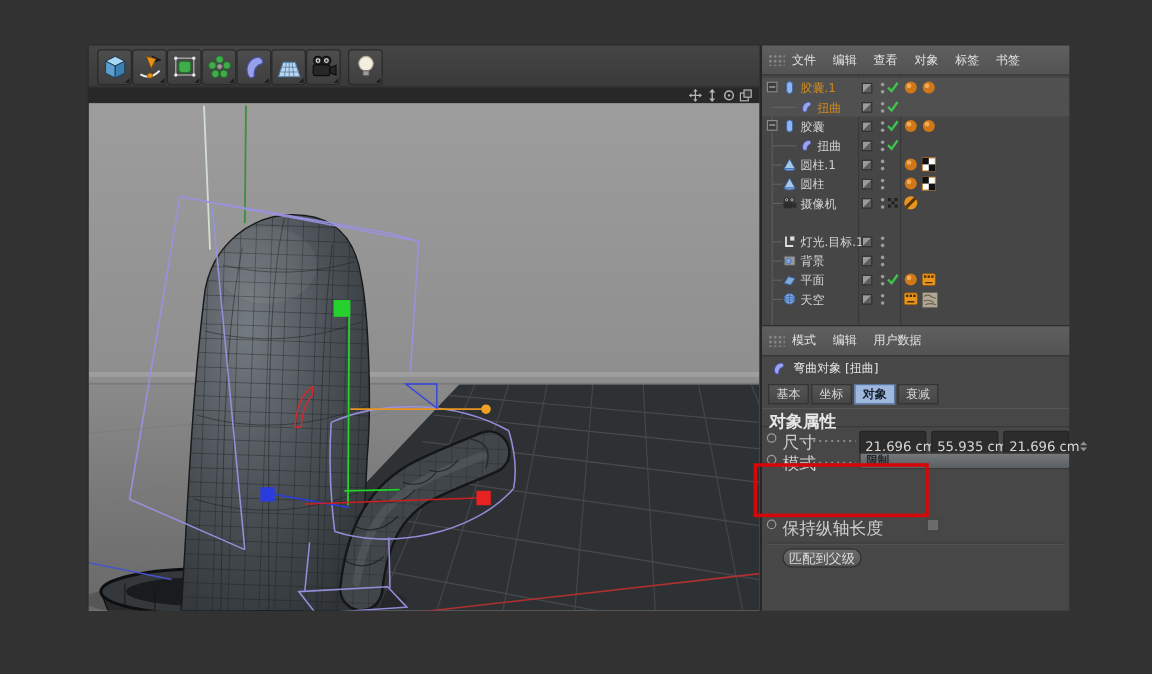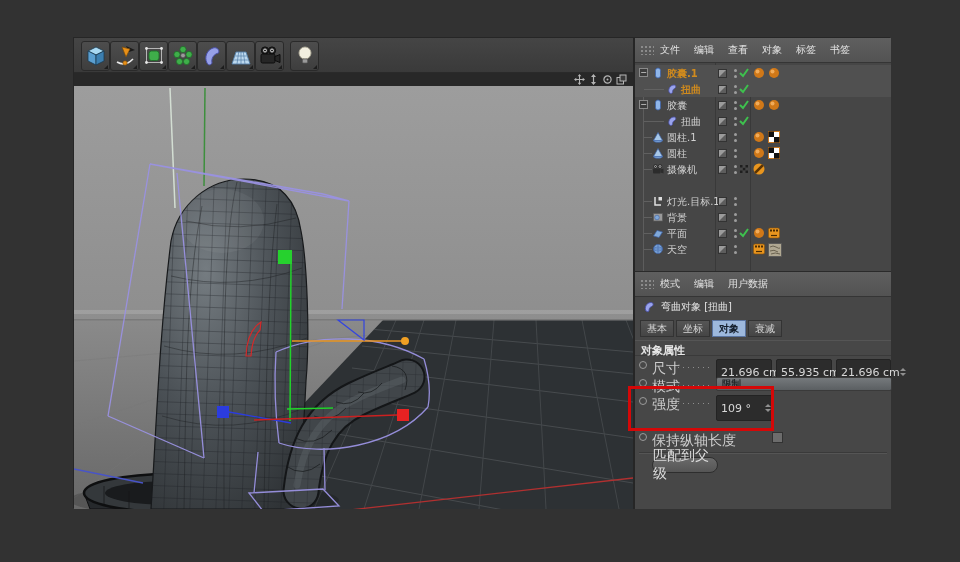--- a/index.html
+++ b/index.html
@@ -23,50 +23,50 @@
   .mitem{font-size:10px;color:#e2e2e2;margin-right:14px;white-space:nowrap;}
   #tree{position:absolute;left:0;top:25px;right:0;bottom:0;background:#464646;overflow:hidden;}
   .colline{position:absolute;top:0;bottom:0;width:1px;background:#393939;}
   #vline{position:absolute;left:8px;top:2px;height:210px;width:1px;background:#666;opacity:.7;}
   .trow{position:absolute;left:0;right:0;height:16px;}
   .trow.sel{background:#505050;}
   .stub{position:absolute;left:9px;top:8px;height:1px;background:#666;opacity:.8;}
   .ebox{position:absolute;left:4px;top:3px;width:9px;height:9px;background:#3c3c3c;border:1px solid #8a8a8a;color:#ddd;font-size:8px;line-height:7px;text-align:center;}
   .oicon{position:absolute;top:2px;width:12px;height:12px;}
   .tlabel{position:absolute;top:2px;font-size:10px;color:#d2d2d2;white-space:nowrap;}
-  .tlabel.orange{color:#cf8a1e;font-weight:bold;}
+  .tlabel.orange{color:#cf8a1e;font-weight:normal;}
   .chip{position:absolute;left:83px;top:4px;width:9px;height:9px;border:1px solid #333;background:linear-gradient(135deg,#9b9b9b 48%,#5d5d5d 52%);}
   .vdots{position:absolute;left:99px;top:4px;width:4px;height:9px;display:flex;flex-direction:column;justify-content:space-between;}
   .vdots i{width:3px;height:3px;border-radius:50%;background:#9d9d9d;}
   .chk{position:absolute;left:104px;top:3px;}
   .tag{position:absolute;top:2px;width:12px;height:12px;}
   
   #am{position:absolute;left:559px;top:233px;width:258px;height:238px;background:#474747;border-left:2px solid #262626;border-top:1px solid #2a2a2a;}
   #objrow{position:absolute;left:0;top:26px;height:18px;width:100%;}
   #objrow .oicon{left:7px;top:2px;width:13px;height:13px;}
   #objtitle{position:absolute;left:26px;top:2px;font-size:10px;color:#e4e4e4;}
   #tabs{position:absolute;left:5px;top:48px;height:17px;display:flex;gap:2px;}
   .tab{height:17px;padding:0 6px;font-size:10px;color:#d6d6d6;background:linear-gradient(#555,#454545);border:1px solid #333;display:flex;align-items:center;}
   .tab.active{background:#9db8dc;color:#16202e;border-color:#5a74a0;font-weight:bold;}
   #section{position:absolute;left:0;top:68px;width:100%;height:16px;border-top:1px solid #555;border-bottom:1px solid #3a3a3a;}
-  #section span{position:absolute;left:6px;top:2px;font-size:11px;font-weight:bold;color:#e6e6e6;}
+  #section span{position:absolute;left:6px;top:2px;font-size:14px;font-weight:bold;color:#e6e6e6;}
   .arow{position:absolute;left:0;width:100%;height:16px;}
   .adot{position:absolute;left:4px;top:3px;width:8px;height:8px;border:1.4px solid #9a9a9a;border-radius:50%;}
   .albl{position:absolute;left:17px;top:2px;font-size:14px;color:#cdcdcd;white-space:nowrap;}
   .leader{position:absolute;left:41px;top:8px;width:37px;height:3px;background-image:radial-gradient(circle,#8e8e8e 0.9px,transparent 1px);background-size:5px 3px;background-repeat:repeat-x;}
   .fld{position:absolute;top:1px;height:26px;background:#2c2c2c;border:1px solid #232323;border-radius:2px;color:#d9d9d9;font-size:11px;display:flex;align-items:center;padding:0 2px 0 4px;}
   .fld .val{flex:1;white-space:nowrap;}
   .spin{width:7px;display:flex;flex-direction:column;align-items:center;gap:2px;}
   .spin i{width:0;height:0;border-left:3px solid transparent;border-right:3px solid transparent;}
   .spin .up{border-bottom:3px solid #909090;}
   .spin .dn{border-top:3px solid #909090;}
   #dd-mode{position:absolute;left:81px;top:1px;width:176px;height:14px;background:linear-gradient(#75797c,#5b5f62);border:1px solid #3a3a3a;border-radius:2px;font-size:9.5px;color:#24282a;font-weight:bold;display:flex;align-items:center;padding-left:5px;}
   #cb-keep{position:absolute;left:137px;top:2px;width:11px;height:11px;background:#6c6c6c;border:1px solid #323232;}
   #amdiv{position:absolute;left:4px;right:4px;top:180px;height:1px;background:#3a3a3a;box-shadow:0 1px 0 #555;}
-  #matchbtn{position:absolute;left:17px;top:185px;width:66px;height:16px;border-radius:8px;background:linear-gradient(#6a6a6a,#555);border:1px solid #2e2e2e;color:#dcdcdc;font-size:14px;display:flex;align-items:center;justify-content:center;}
+  #matchbtn{position:absolute;left:17px;top:185px;width:66px;height:16px;border-radius:8px;background:linear-gradient(#6a6a6a,#555);border:1px solid #2e2e2e;color:#dcdcdc;font-size:11px;display:flex;align-items:center;justify-content:center;}
   
   #redbox{position:absolute;left:628px;top:386px;width:146px;height:45px;border:3px solid #d40808;z-index:50;}
 </style>
 </head>
 <body>
 
 <div id="canvas">
 <div id="appwin">
 
   <div id="toolbar">
@@ -570,32 +570,20 @@
           </span>
     </div>
 
     <div class="arow" style="top:104px">
       <span class="adot"></span>
       <span class="albl">模式</span>
       <span class="leader"></span>
       <span id="dd-mode">限制</span>
     </div>
 
-    <div class="arow" style="top:122px">
-      <span class="adot"></span>
-      <span class="albl">强度</span>
-      <span class="leader"></span>
-      <span class="fld" style="left:81px;width:58px">
-            <span class="val">109 °</span>
-            <span class="spin">
-              <i class="up"></i>
-              <i class="dn"></i>
-            </span>
-          </span>
-    </div>
 
 
     <div class="arow" style="top:158px">
       <span class="adot"></span>
       <span class="albl">保持纵轴长度</span>
       <span id="cb-keep"></span>
     </div>
     <div id="amdiv"></div>
     <div id="matchbtn">匹配到父级</div>
   </div>

